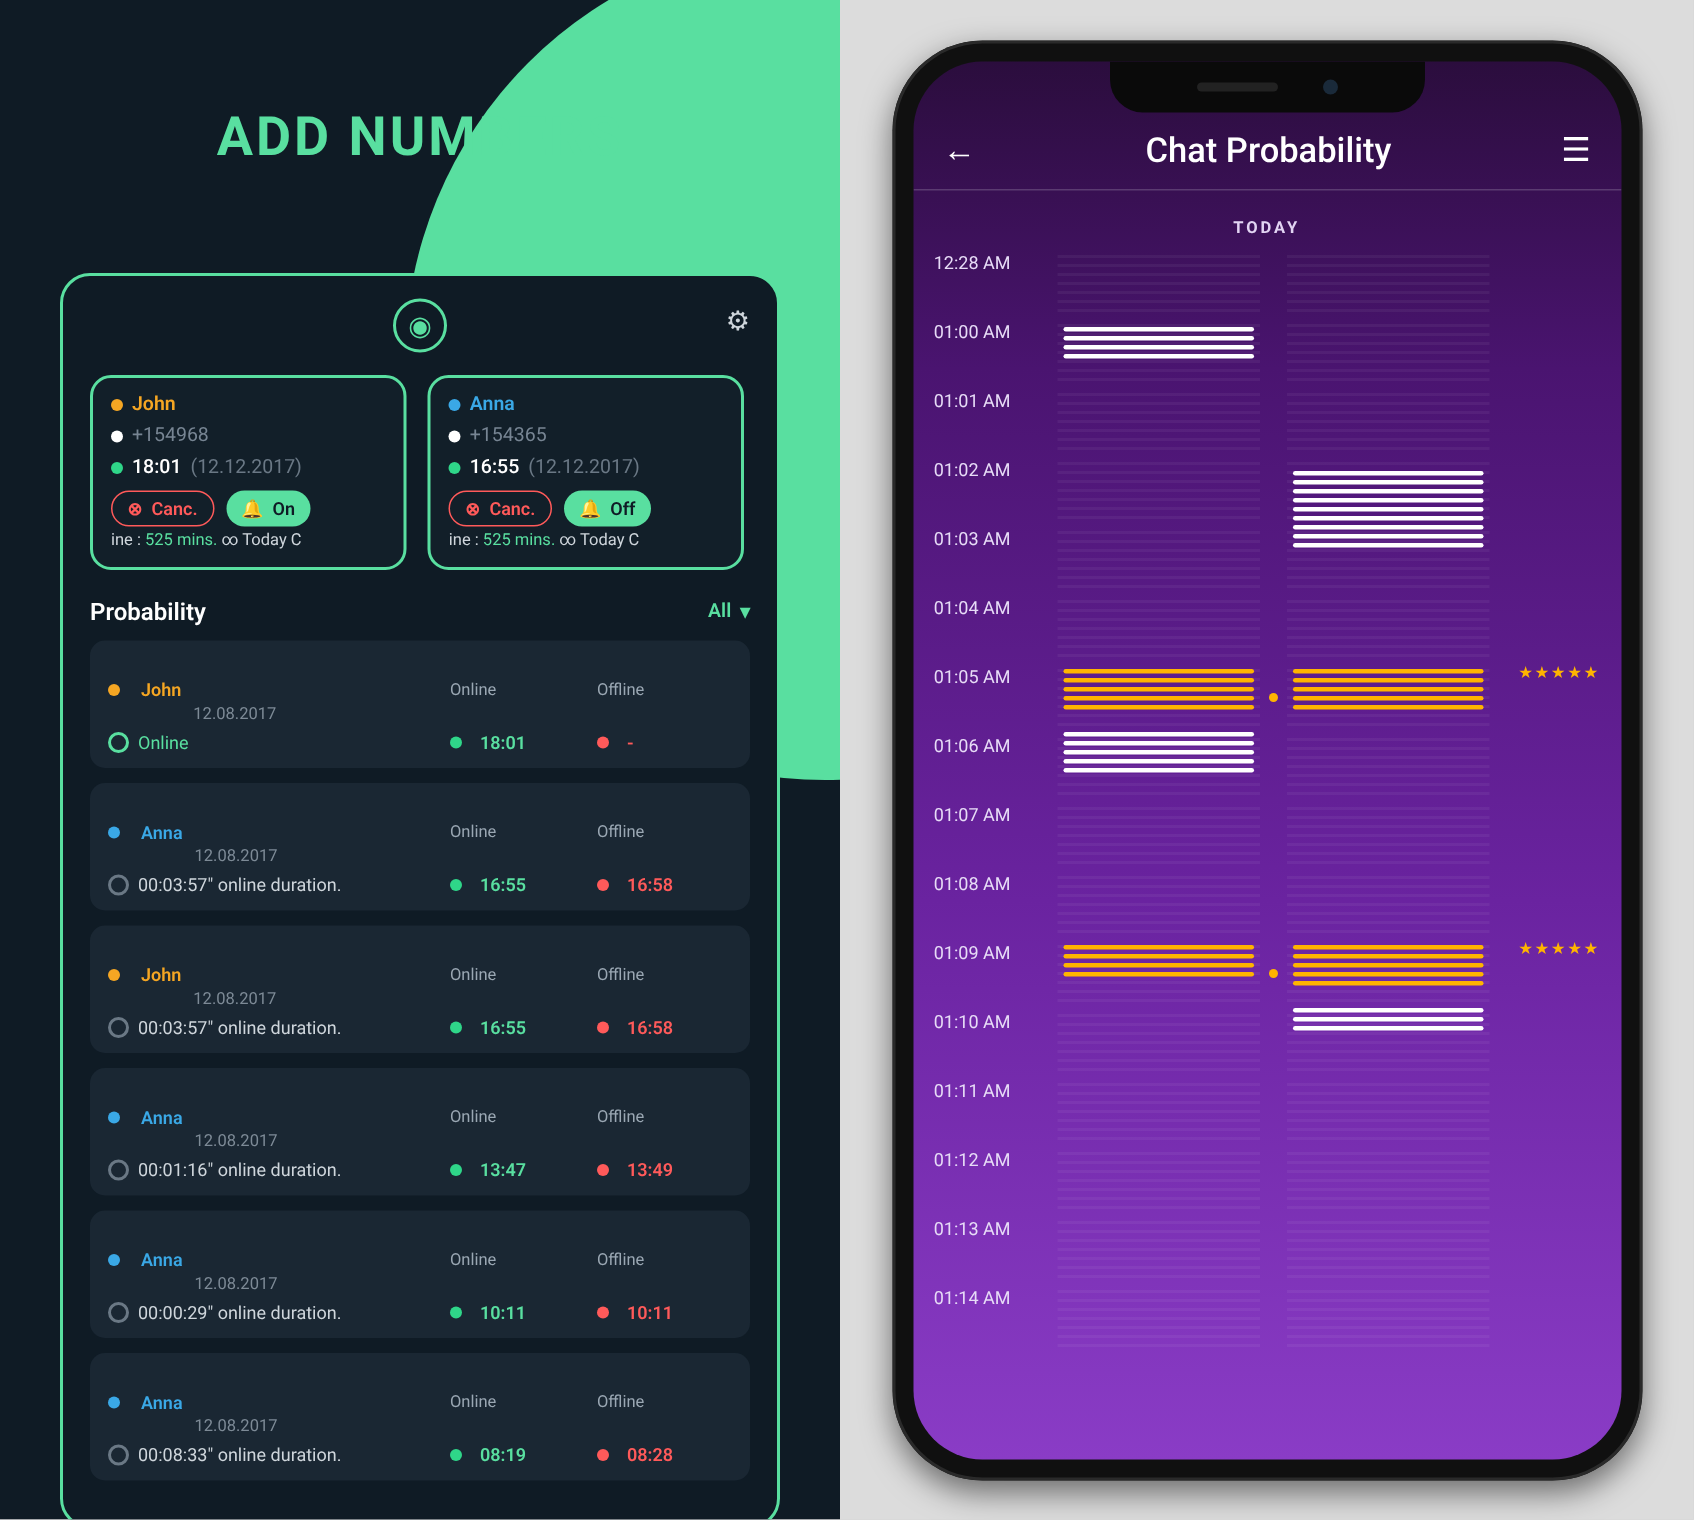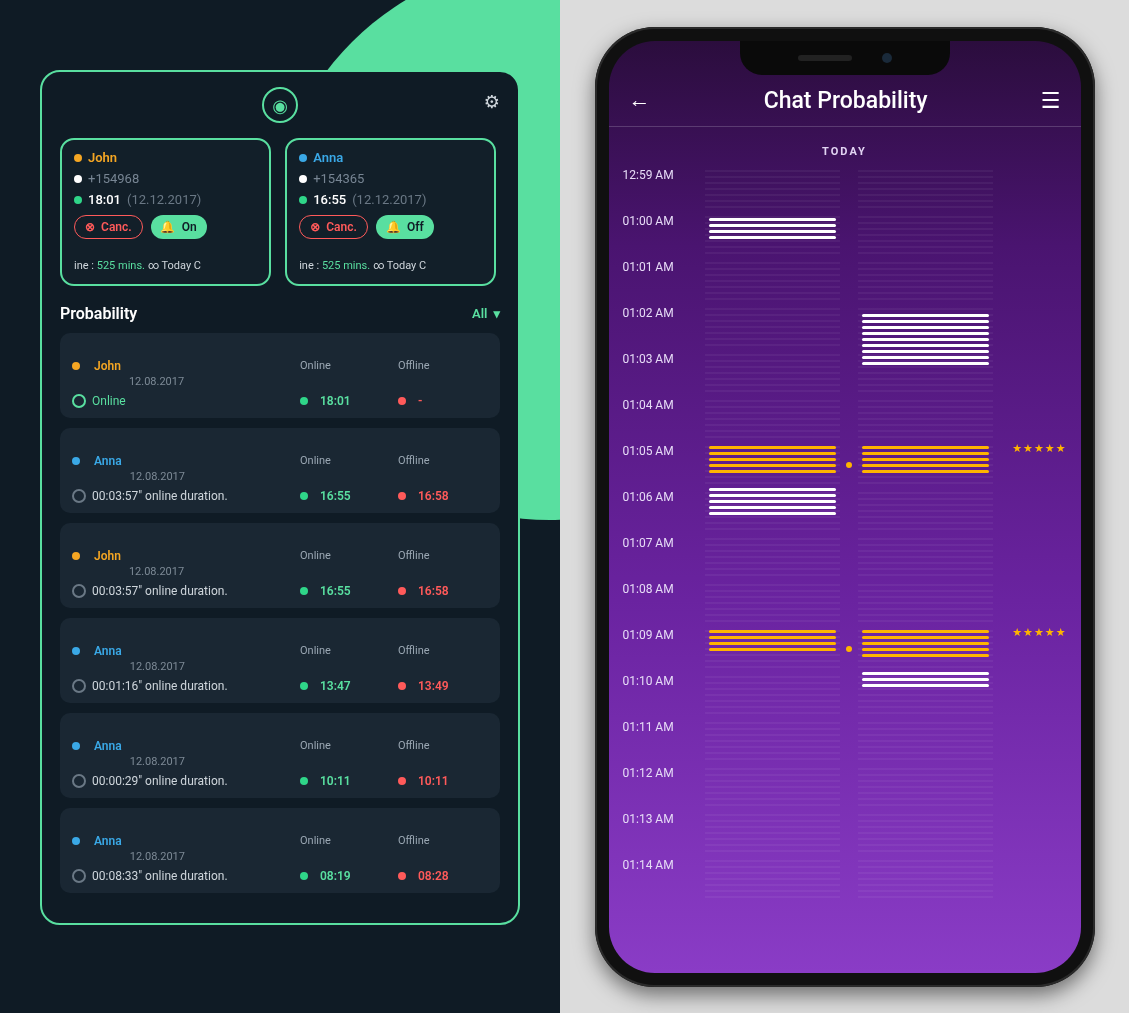--- a/index.html
+++ b/index.html
@@ -89,21 +89,21 @@
   .name-blue{color:#3aa8e6;font-weight:600;}
   .muted{color:#778593;}
   .contact-line{display:flex;align-items:center;margin-bottom:6px;}
   .contact-time{color:#fff;font-weight:500;}
   .contact-date{color:#6a7885;margin-left:6px;}
   .card-actions{display:flex;gap:8px;margin-top:8px;}
   .pill{display:inline-flex;align-items:center;gap:6px;padding:4px 10px;border-radius:20px;font-size:12px;font-weight:600;}
   .pill-cancel{border:1px solid #ff5a5a;color:#ff5a5a;background:transparent;}
   .pill-toggle{background:#59dfa0;color:#0f1b25;}
   .pill-toggle .bell{font-size:12px;}
-  .ticker{margin-top:20px;font-size:11px;color:#cfd6dc;white-space:nowrap;overflow:hidden;}
+  .ticker{margin-top:2px;font-size:11px;color:#cfd6dc;white-space:nowrap;overflow:hidden;}
   .ticker .mins{color:#59dfa0;}
   .activities-header{display:flex;justify-content:space-between;align-items:center;margin-bottom:10px;}
   .activities-title{color:#fff;font-size:16px;font-weight:600;}
   .filter-all{color:#59dfa0;font-size:13px;font-weight:600;display:flex;align-items:center;gap:6px;}
   .activity-item{
     background:#1a2733;border-radius:10px;padding:10px 12px;margin-bottom:10px;
     display:grid;grid-template-columns: 1fr 90px 90px;column-gap:8px;row-gap:6px;
     align-items:center;font-size:12px;
   }
   .act-top{grid-column:1/2;display:flex;align-items:center;gap:8px;}
@@ -175,20 +175,21 @@
   .bar.white{background:#fff;}
   .bar.gold{background:#ffb400;}
   .score-cell{text-align:right;font-size:11px;color:#ffb400;letter-spacing:1px;}
   .center-dot{align-self:center;justify-self:center;width:6px;height:6px;border-radius:50%;background:#ffb400;}
 </style>
 </head>
 <body>
 
 <div class="left-panel">
   <div class="green-circle"></div>
+  <div class="left-header">ADD NUMBERS</div>
 
   <div class="dashboard-card">
     <div class="dashboard-top">
       <div class="logo">◉</div>
       <div class="gear-icon">⚙</div>
     </div>
 
     <div class="contacts-row" id="contacts-row">
         <div class="contact-card">
     <div class="contact-line">
@@ -383,21 +384,21 @@
         <span class="back-arrow">←</span>
         <span class="app-title">Chat Probability</span>
         <span class="menu-lines">☰</span>
       </div>
 
       <div class="today-label">TODAY</div>
 
 
       <div class="timeline" id="timeline">
           <div class="time-row">
-            <div class="time-label">12:59 AM</div>
+            <div class="time-label">12:28 AM</div>
             <div class="track">
               <div class="faint">
                 <div></div>
                 <div></div>
                 <div></div>
                 <div></div>
                 <div></div>
                 <div></div>
                 <div></div>
               </div>

